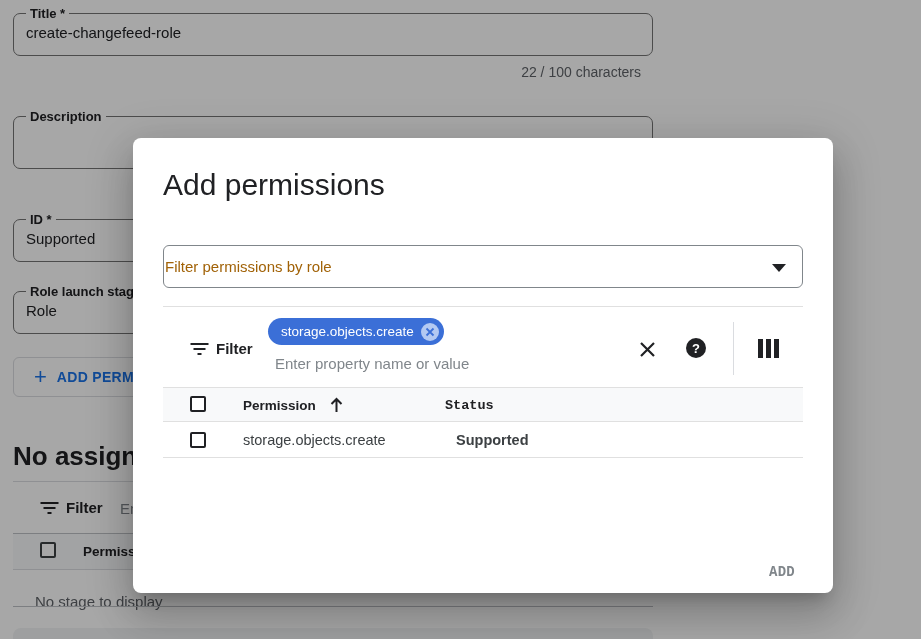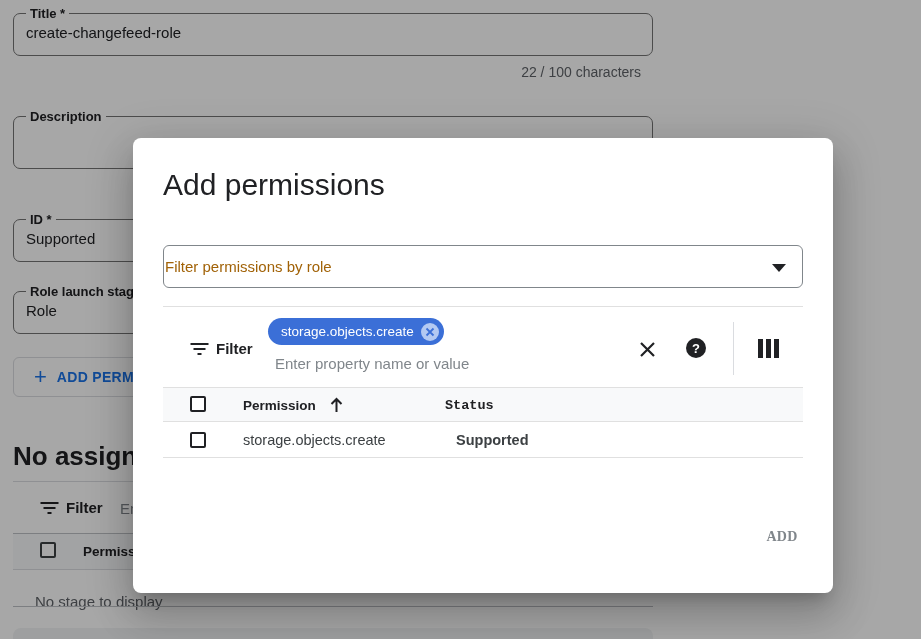--- a/index.html
+++ b/index.html
@@ -106,24 +106,24 @@
   .cbm { width:16px; height:16px; border:2px solid #202124; border-radius:2px; background:#fff; }
 
   .cancel-btn {
     position:absolute; left:517px; top:397px; width:90px; height:36px;
     background:#fff; border:none; border-radius:4px; cursor:pointer;
     box-shadow:0 1px 2px rgba(0,0,0,.3), 0 1px 3px 1px rgba(0,0,0,.15);
     font-size:14px; font-weight:600; color:#202124; letter-spacing:.3px;
     font-family:"Liberation Sans", sans-serif;
   }
   .add-btn {
-    position:absolute; left:617px; top:381px; width:64px; height:36px;
+    position:absolute; left:617px; top:416px; width:64px; height:36px;
     background:transparent; border:none; border-radius:4px;
     font-size:14px; font-weight:600; color:#80868b; letter-spacing:.3px;
-    font-family:Liberation Serif, serif;
+    font-family:Liberation Mono, monospace;
   }
 </style>
 </head>
 <body>
 
 <div class="page">
 
   <div class="ofield" style="left:13px; top:13px; width:640px; height:43px;">
     <span class="flabel">Title *</span>
     <span class="fvalue">create-changefeed-role</span>

